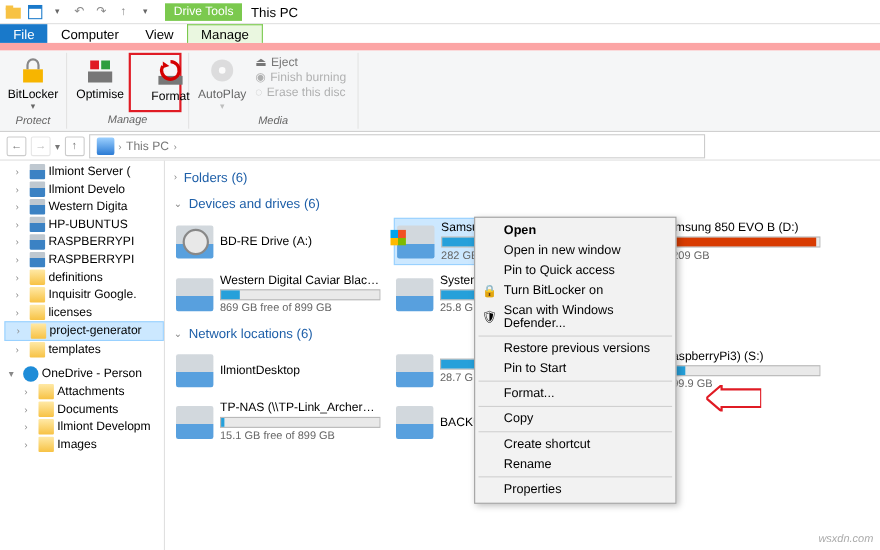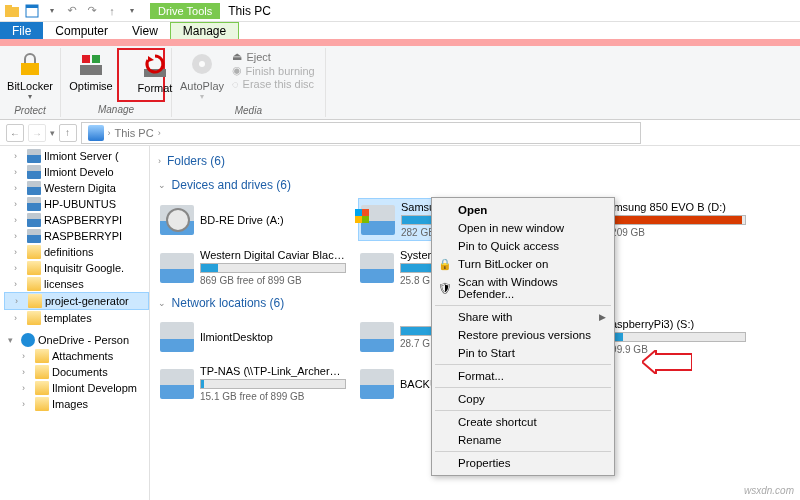--- a/index.html
+++ b/index.html
@@ -410,24 +410,20 @@
   <div class="mitem">
       <span class="micon">🔒</span>
       <span>Turn BitLocker on</span>
     </div>
   <div class="mitem">
       <span class="micon">🛡</span>
       <span>Scan with Windows Defender...</span>
     </div>
   <div class="msep"></div>
   <div class="mitem">
-      <span>Share with</span>
-      <span class="sub">▶</span>
-    </div>
-  <div class="mitem">
       <span>Restore previous versions</span>
     </div>
   <div class="mitem">
       <span>Pin to Start</span>
     </div>
   <div class="msep"></div>
   <div class="mitem">
       <span>Format...</span>
     </div>
   <div class="msep"></div>

